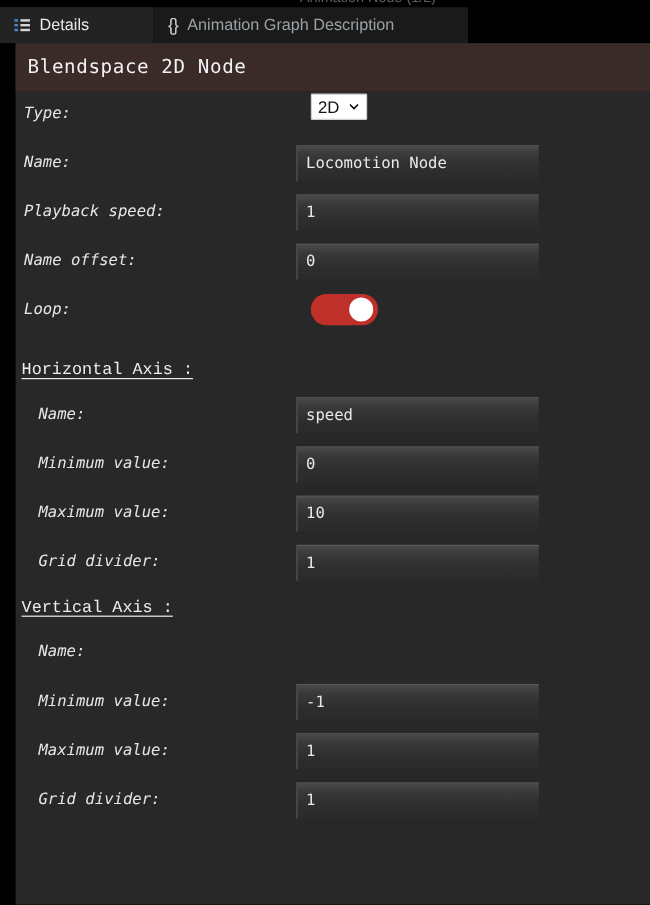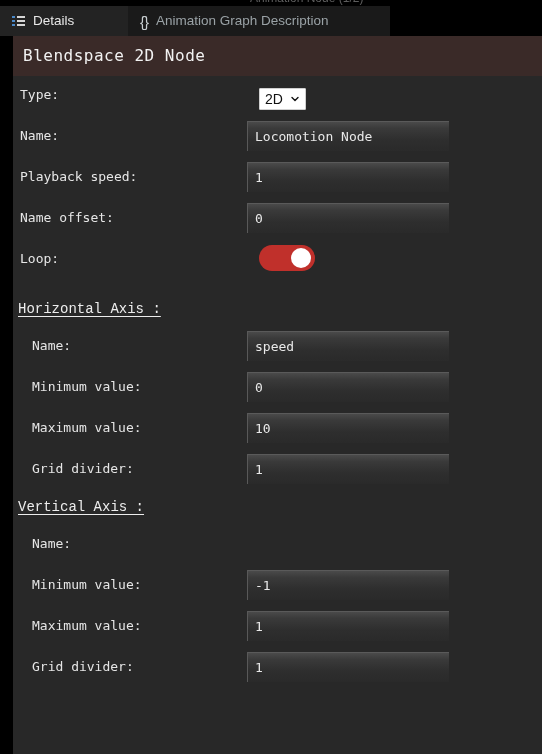--- a/index.html
+++ b/index.html
@@ -145,20 +145,21 @@
     height: 41px;
   }
   .row-label {
     position: absolute;
     left: 7px;
     top: 11px;
     font-family: "DejaVu Sans Mono", monospace;
     font-size: 13px;
     color: #e6e6e6;
     white-space: nowrap;
+    font-style: italic;
   }
   .row-label.indent { left: 19px; }
 
   .field {
     position: absolute;
     left: 234px;
     top: 4px;
     width: 202px;
     height: 30px;
     box-sizing: border-box;
@@ -170,21 +171,21 @@
     font-family: "DejaVu Sans Mono", monospace;
     font-size: 13px;
     padding: 0 0 0 7px;
     outline: none;
   }
 
   
   .select-wrap {
     position: absolute;
     left: 246px;
-    top: 12px;
+    top: 2px;
   }
   .select {
     appearance: none;
     -webkit-appearance: none;
     background: #ffffff;
     color: #111111;
     border: 1px solid #d0d0d0;
     border-radius: 1px;
     font-family: "Liberation Sans", sans-serif;
     font-size: 14px;

